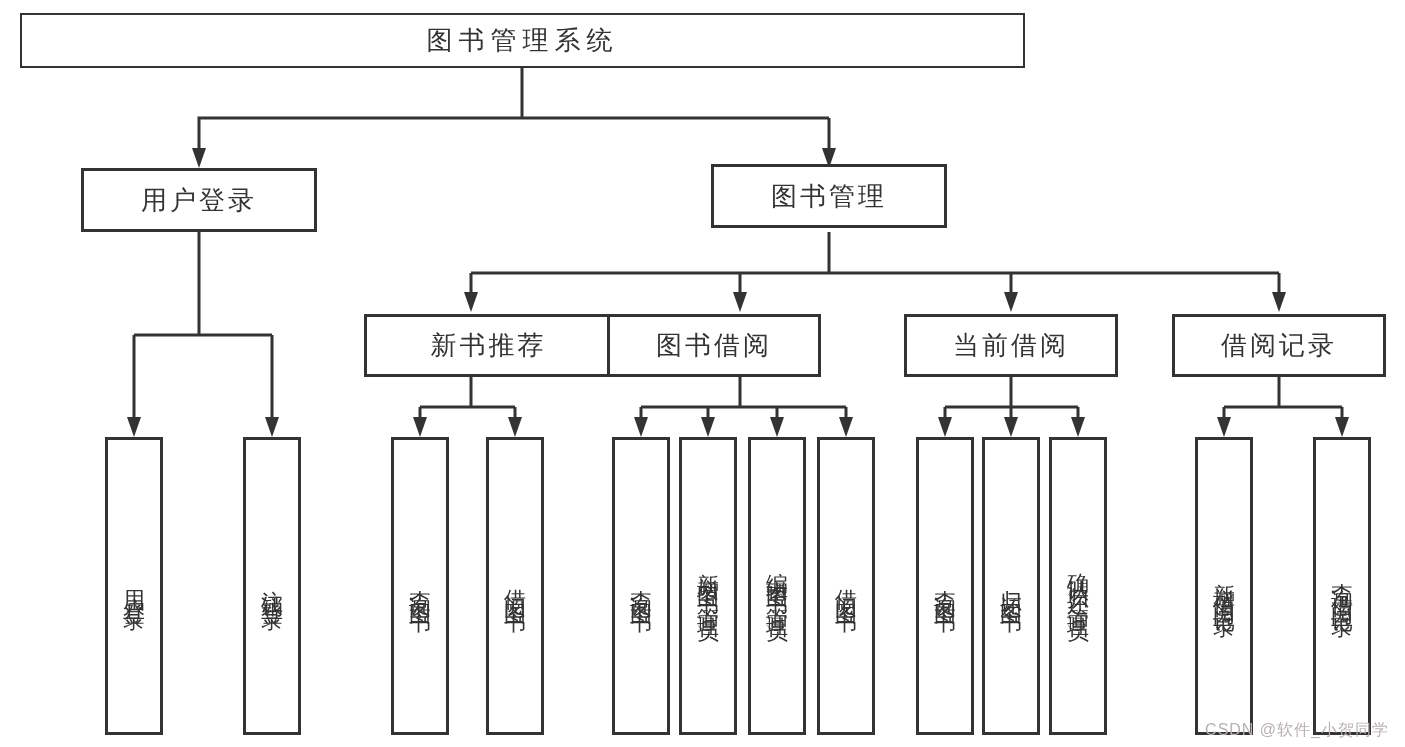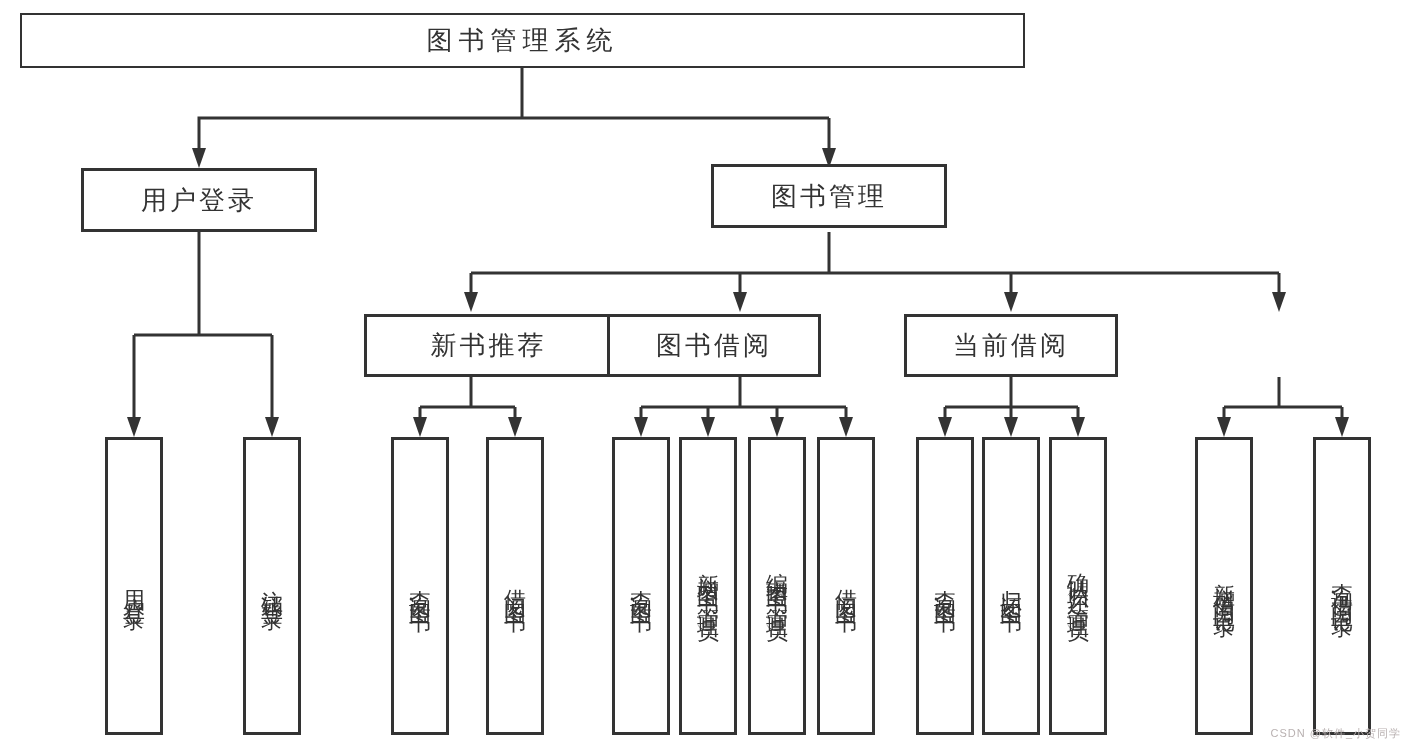--- a/index.html
+++ b/index.html
@@ -52,23 +52,23 @@
     writing-mode: vertical-rl;
     text-orientation: mixed;
     font-size: 22px;
     line-height: 1;
     letter-spacing: 7px;
     color: #333333;
     white-space: nowrap;
   }
   .watermark {
     position: absolute;
-    right: 4px;
+    right: 16px;
     bottom: 6px;
-    font-size: 11px;
+    font-size: 16px;
     letter-spacing: 1px;
     color: #b9b1b1;
     z-index: 2;
     white-space: nowrap;
   }
 </style>
 </head>
 <body>
 
 <div class="canvas">
@@ -129,20 +129,23 @@
 
   <div class="hnode" style="left:364px;top:314px;width:249px;height:63px">
     <span class="hlabel">新书推荐</span>
   </div>
   <div class="hnode" style="left:607px;top:314px;width:214px;height:63px">
     <span class="hlabel">图书借阅</span>
   </div>
   <div class="hnode" style="left:904px;top:314px;width:214px;height:63px">
     <span class="hlabel">当前借阅</span>
   </div>
+  <div class="hnode" style="left:1172px;top:314px;width:214px;height:63px">
+    <span class="hlabel">借阅记录</span>
+  </div>
 
   <div class="vnode" style="left:105px">
     <span class="vlabel">用户登录</span>
   </div>
   <div class="vnode" style="left:243px">
     <span class="vlabel">注销登录</span>
   </div>
 
   <div class="vnode" style="left:391px">
     <span class="vlabel">查询图书</span>

